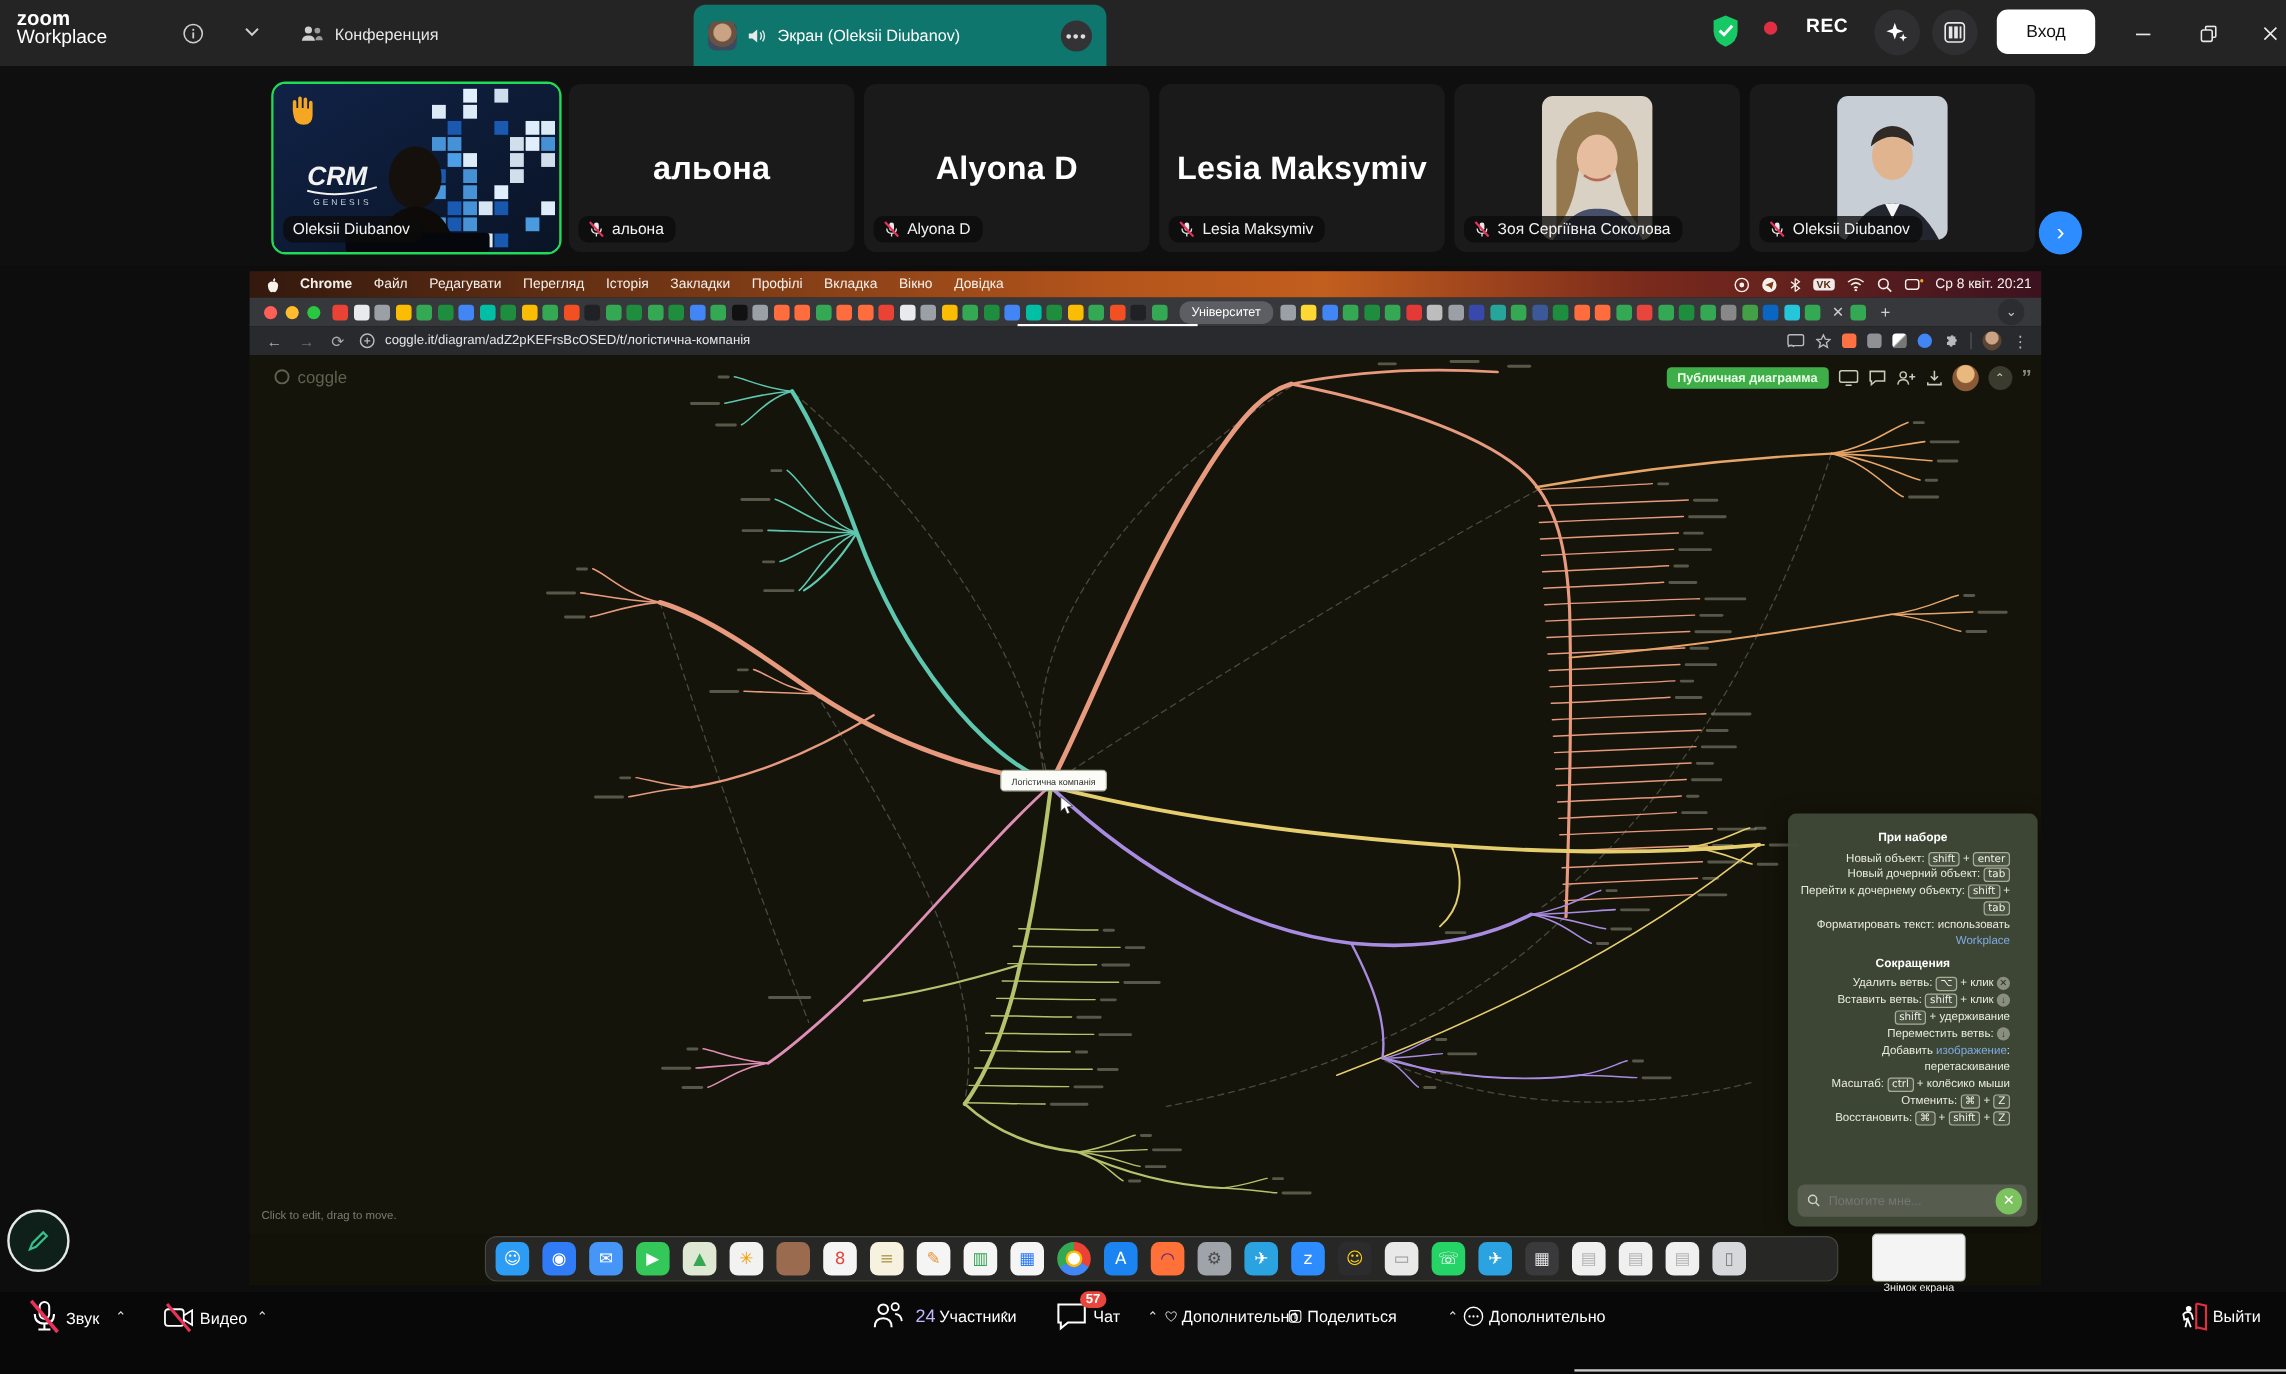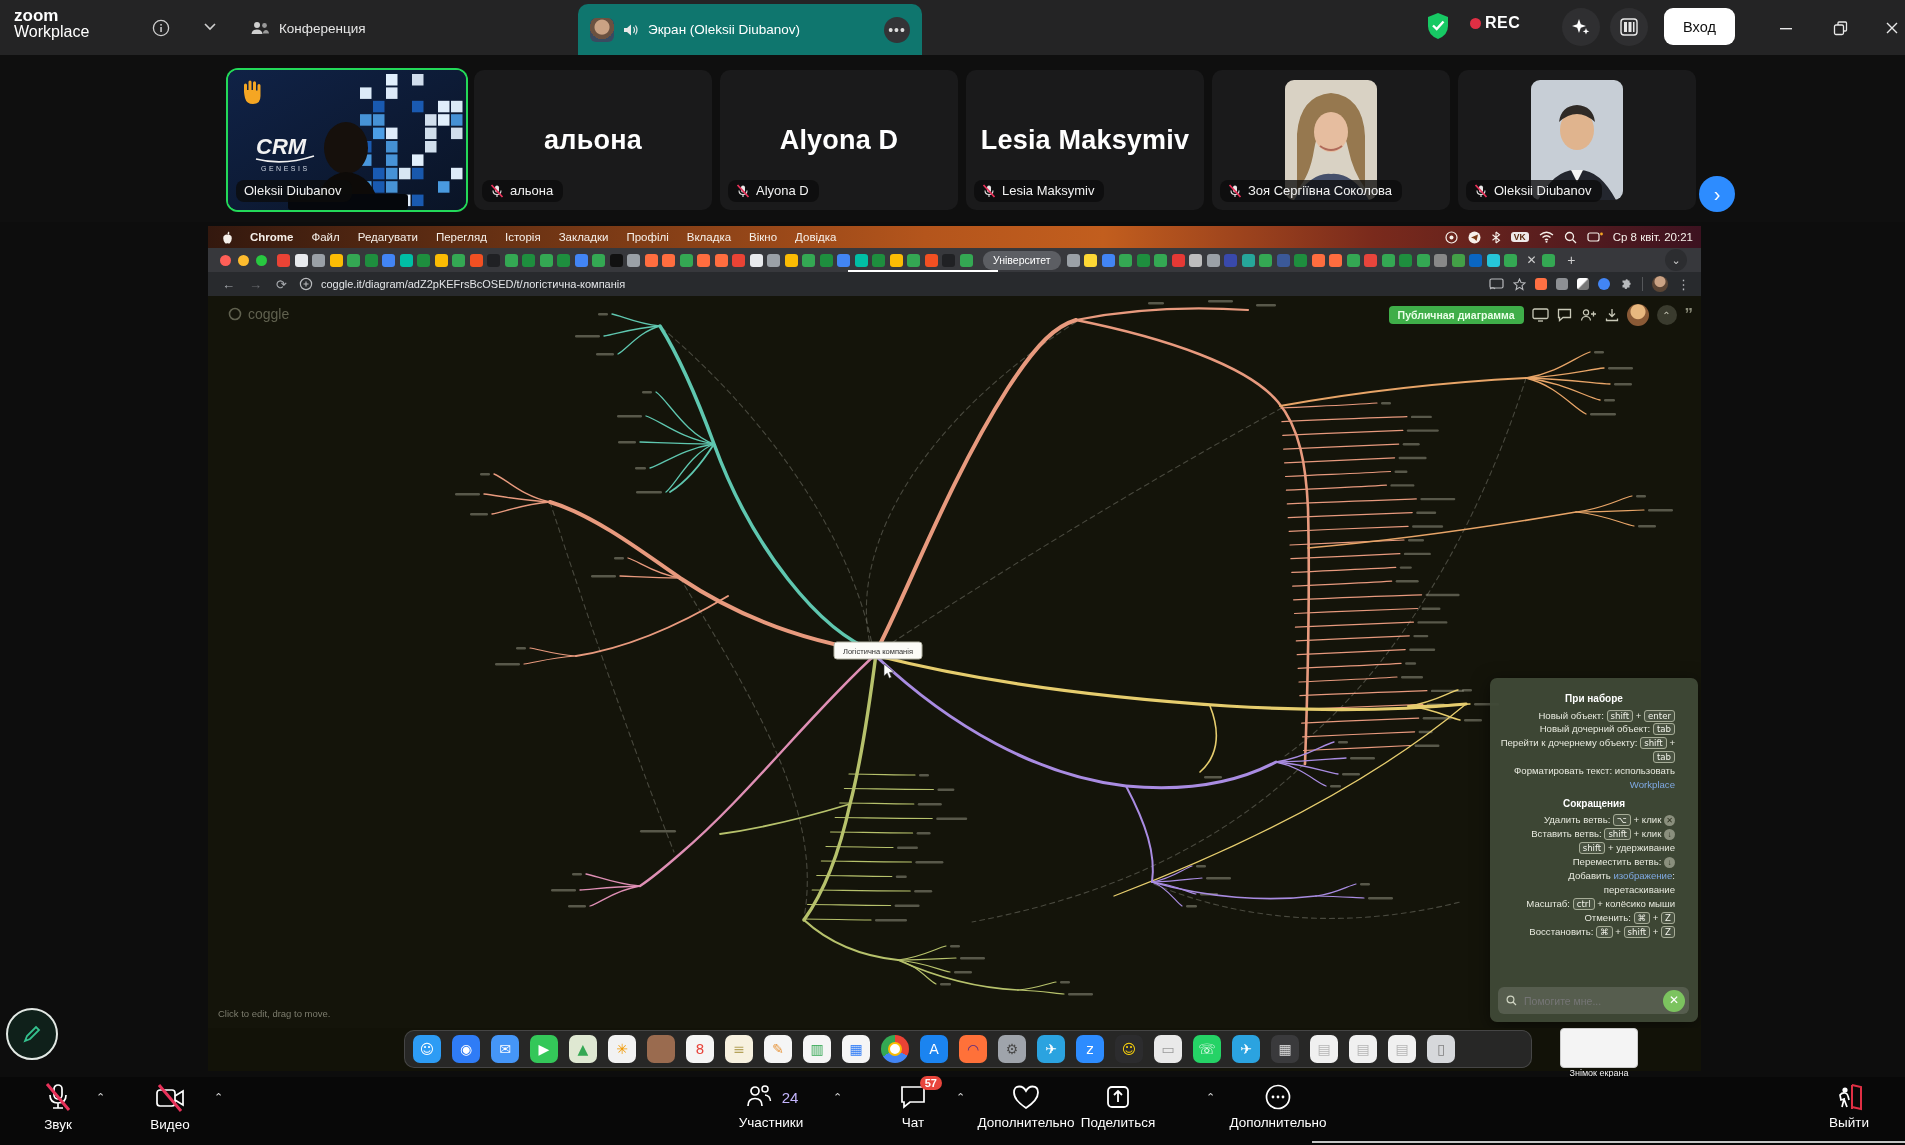--- a/index.html
+++ b/index.html
@@ -11,24 +11,24 @@
   .zlogo{left:14px;top:7px;line-height:1.0;color:#fff;font-weight:700;}
   .zlogo .l1{font-size:17px;display:block;}
   .zlogo .l2{font-size:16px;font-weight:400;display:block;}
   .iconbtn{display:flex;align-items:center;justify-content:center;cursor:default;}
   .tab1{left:250px;top:12px;height:32px;display:flex;align-items:center;gap:9px;color:#e6e6e6;font-size:13.5px;}
   .tab2{left:578px;top:4px;width:320px;height:51px;background:#0f766e;border-radius:10px 10px 0 0;
         display:flex;align-items:center;padding:0 12px;gap:9px;font-size:13.5px;color:#fff;}
   .tab2 .av{width:24px;height:24px;border-radius:6px;background:radial-gradient(circle at 50% 38%,#caa284 0 7px,#6b5140 8px 12px,#3a4a60 12px);}
   .dots-btn{width:26px;height:26px;border-radius:50%;background:#333336;color:#ddd;font-size:14px;letter-spacing:1px;}
   .shield{left:1424px;top:11px;}
-  .rec{left:1470px;top:14px;display:flex;align-items:center;gap:4px;font-weight:700;font-size:16px;letter-spacing:.5px;}
+  .rec{left:1470px;top:14px;display:flex;align-items:center;gap:24px;font-weight:700;font-size:16px;letter-spacing:.5px;}
   .rec .dot{width:11px;height:11px;border-radius:50%;background:#e02f44;}
   .circlebtn{width:38px;height:38px;border-radius:50%;background:#2f2f31;}
-  .login{left:1664px;top:8px;width:71px;height:37px;background:#fff;color:#111;border-radius:9px;
+  .login{left:1664px;top:8px;width:82px;height:37px;background:#fff;color:#111;border-radius:9px;
          font-size:14.5px;display:flex;align-items:center;justify-content:center;}
   .winctl{top:14px;width:28px;height:28px;color:#e8e8e8;}
   
   .strip{left:0;top:55px;width:1905px;height:167px;background:#0f0f0f;}
   .tile{position:absolute;top:15px;width:238px;height:140px;background:#1a1a1b;border-radius:10px;overflow:hidden;}
   .tile.active{box-shadow:0 0 0 2px #23d959;}
   .bigname{position:absolute;left:0;top:0;width:100%;height:100%;display:flex;align-items:center;justify-content:center;
            font-size:27px;font-weight:600;color:#fff;letter-spacing:.2px;}
   .pill{position:absolute;left:8px;bottom:8px;display:flex;align-items:center;gap:6px;max-width:220px;
         background:rgba(12,12,12,.78);border-radius:8px;padding:3px 10px 4px 8px;font-size:13px;color:#f2f2f2;white-space:nowrap;}
@@ -83,21 +83,21 @@
   .dockzone{left:0;top:802px;width:1493px;height:43px;}
   .dock{position:absolute;left:196px;top:2px;width:1128px;height:38px;background:rgba(70,70,80,.42);
         border:1px solid rgba(255,255,255,.14);border-radius:10px;display:flex;align-items:center;
         padding:0 8px;gap:11px;box-sizing:border-box;}
   .dicon{width:28px;height:28px;border-radius:7px;display:flex;align-items:center;justify-content:center;
          font-family:"DejaVu Sans",sans-serif;font-size:14px;flex:0 0 auto;}
   .shot{left:1352px;top:0px;width:76px;height:38px;background:#f4f4f4;border:1px solid #ccc;border-radius:4px;}
   .shotlabel{left:1350px;top:40px;width:82px;text-align:center;font-size:9px;color:#f0f0f0;text-shadow:0 1px 2px #000;}
   
   .toolbar{left:0;top:1077px;width:1905px;height:68px;background:#080808;}
-  .tb{position:absolute;top:5px;display:flex;flex-direction:column;align-items:center;gap:3px;}
+  .tb{position:absolute;top:5px;display:flex;align-items:center;gap:3px;}
   .tb .lbl{font-size:13.5px;color:#fff;}
   .caret{position:absolute;color:#d8d8d8;font-size:11px;top:14px;}
   .badge57{position:absolute;right:-14px;top:-6px;background:#e8453c;color:#fff;border-radius:9px;
            font-size:11px;font-weight:700;padding:1px 5px;}
   .annot{left:6px;top:1008px;width:48px;height:48px;border-radius:50%;background:#0f201a;
          border:2px solid #e2e8e4;display:flex;align-items:center;justify-content:center;}
   svg{display:block;}
 </style>
 </head>
 <body>

